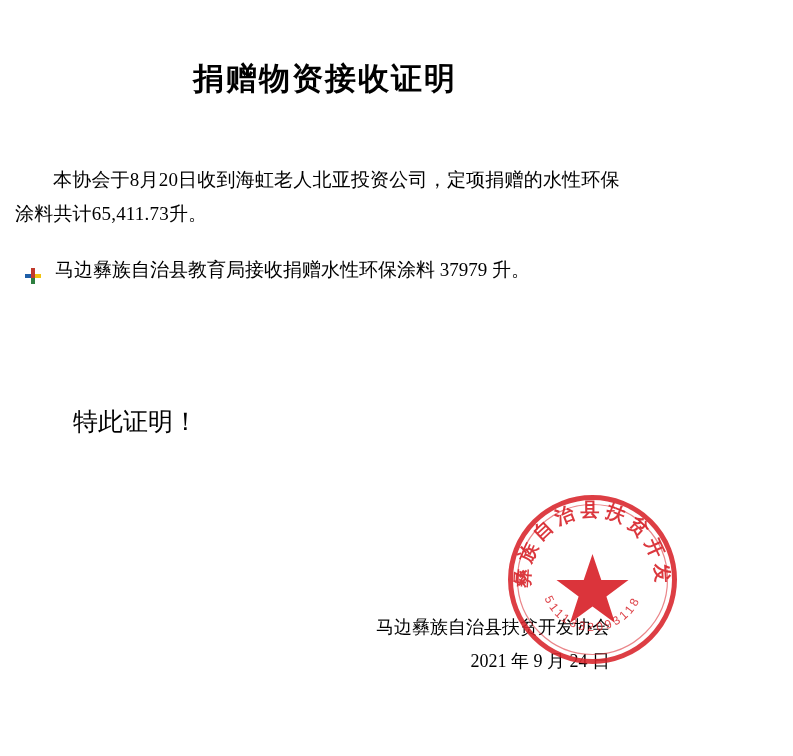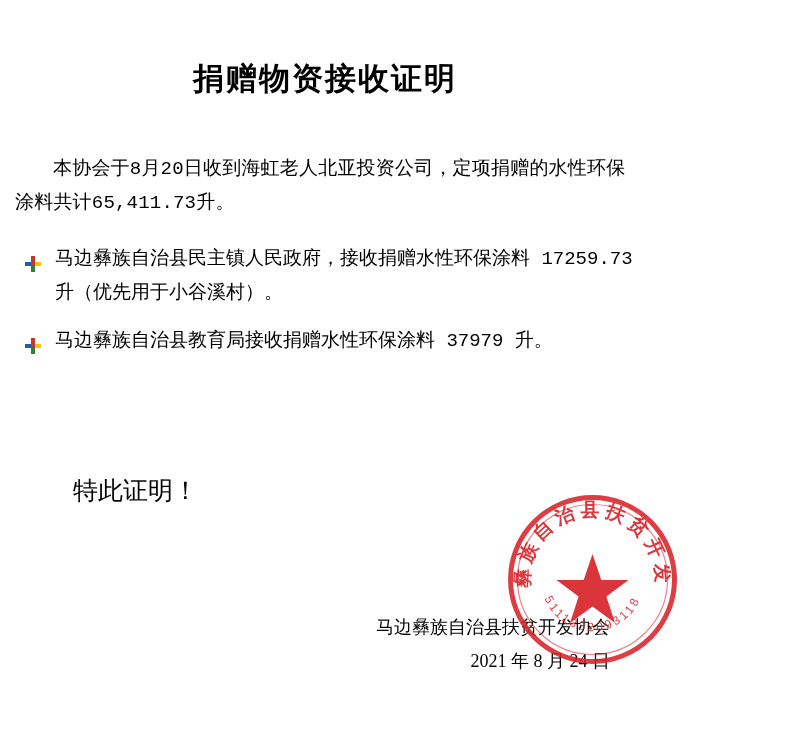--- a/index.html
+++ b/index.html
@@ -24,24 +24,23 @@
   .doc-title {
     text-align: center;
     font-family: "Liberation Serif", serif;
     font-weight: bold;
     font-size: 31px;
     letter-spacing: 2px;
     margin: 0;
     padding-top: 58px;
   }
   .body-block {
-    margin: 0 auto;
+    margin: 11px auto;
     width: 620px;
     padding-top: 52px;
-    font-family: Liberation Mono, monospace;
   }
   p.para {
     font-size: 19px;
     line-height: 34px;
     margin: 0 0 22px 0;
     text-indent: 38px;
     letter-spacing: 0.2px;
   }
   .bullet-list {
     list-style: none;
@@ -111,32 +110,20 @@
       <li class="bullet-item">
         <span class="bullet-marker">
           <svg width="16" height="16" viewBox="0 0 16 16" aria-hidden="true">
             <rect x="6" y="0" width="4" height="6" fill="#c0392b"></rect>
             <rect x="6" y="10" width="4" height="6" fill="#2d7f3f"></rect>
             <rect x="0" y="6" width="6" height="4" fill="#1f5fa8"></rect>
             <rect x="10" y="6" width="6" height="4" fill="#f1c40f"></rect>
             <rect x="6" y="6" width="4" height="4" fill="#c0392b"></rect>
           </svg>
         </span>
-        <span>马边彝族自治县民主镇人民政府，接收捐赠水性环保涂料 17259.73 升（优先用于小谷溪村）。</span>
-      </li>
-      <li class="bullet-item">
-        <span class="bullet-marker">
-          <svg width="16" height="16" viewBox="0 0 16 16" aria-hidden="true">
-            <rect x="6" y="0" width="4" height="6" fill="#c0392b"></rect>
-            <rect x="6" y="10" width="4" height="6" fill="#2d7f3f"></rect>
-            <rect x="0" y="6" width="6" height="4" fill="#1f5fa8"></rect>
-            <rect x="10" y="6" width="6" height="4" fill="#f1c40f"></rect>
-            <rect x="6" y="6" width="4" height="4" fill="#c0392b"></rect>
-          </svg>
-        </span>
         <span>马边彝族自治县教育局接收捐赠水性环保涂料 37979 升。</span>
       </li>
     </ul>
 
     <p class="closing">特此证明！</p>
 
   </div>
 
   <div class="stamp">
     <svg width="175" height="175" viewBox="0 0 175 175" aria-hidden="true">
@@ -151,16 +138,16 @@
       </text>
       <text font-family="'Liberation Sans', sans-serif" font-size="12" fill="#d8232a" opacity="0.85" letter-spacing="3">
         <textPath href="#arcBottom" startOffset="50%" text-anchor="middle">5111332093118</textPath>
       </text>
       <polygon fill="#d8232a" opacity="0.92" points="87.5,62 96.3,88 123.5,88 101.4,104.5 110,131 87.5,114.5 65,131 73.6,104.5 51.5,88 78.7,88"></polygon>
     </svg>
   </div>
 
   <div class="sign-area">
     <span class="sign-line">马边彝族自治县扶贫开发协会</span>
-    <span class="sign-line">2021 年 8 月 24 日</span>
+    <span class="sign-line">2021 年 9 月 24 日</span>
   </div>
 
 </div>
 
 </body></html>

